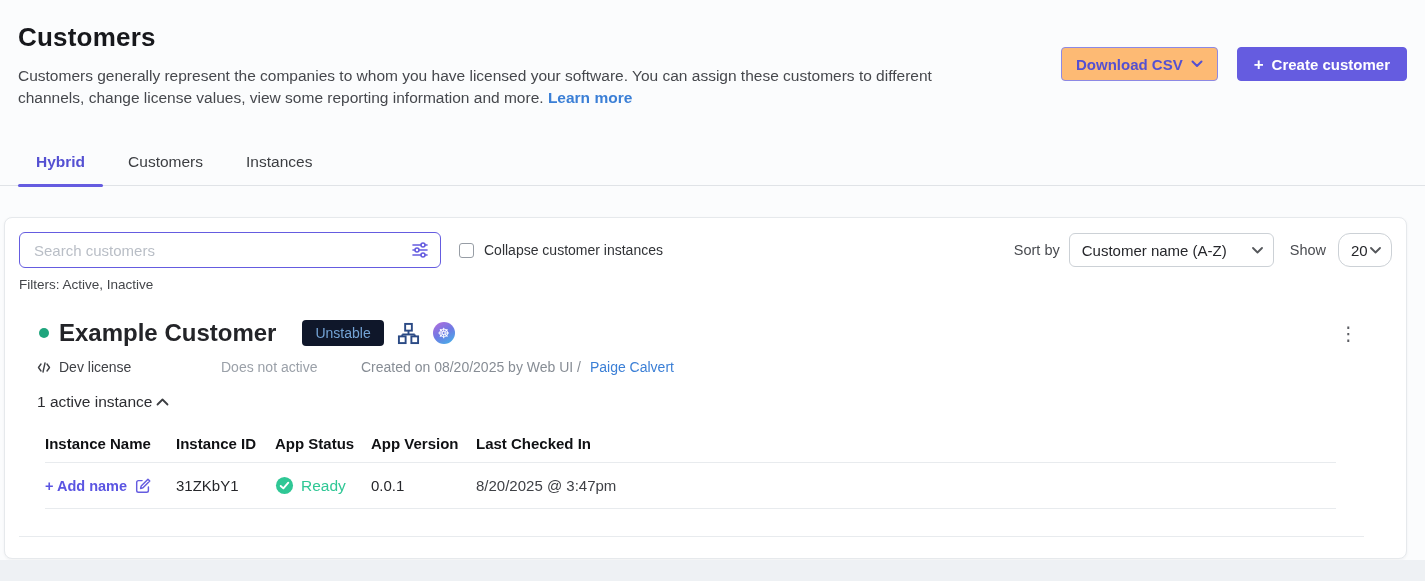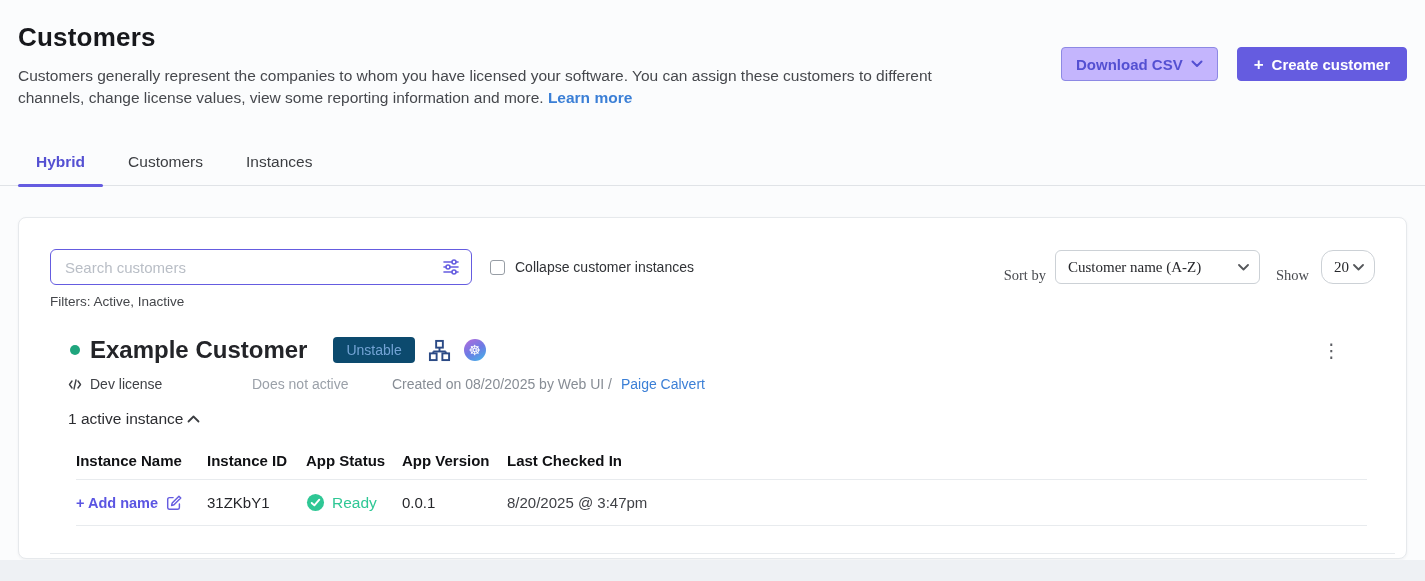--- a/index.html
+++ b/index.html
@@ -12,61 +12,61 @@
   .bottom-strip { position:absolute; left:0; right:0; bottom:0; height:21px; background:#eef1f4; }
 
   
   .page-header { position:relative; padding:22px 18px 0 18px; }
   .page-title { font-size:26px; font-weight:800; color:#17181c; letter-spacing:.2px; }
   .page-desc { margin-top:12px; font-size:15.5px; line-height:22px; color:#46484d; max-width:965px; }
   .learn-more { color:#3b7fd6; text-decoration:none; font-weight:600; cursor:pointer; }
   .header-actions { position:absolute; top:47px; right:18px; display:flex; gap:19px; }
   .btn { display:inline-flex; align-items:center; justify-content:center; height:34px; border-radius:4px;
          font-size:15px; font-weight:700; cursor:pointer; font-family:inherit; }
-  .btn-outline { background:#c4b5fd; border:1px solid #8d89e4; color:#5450d2; padding:0 14px; gap:8px;justify-content:space-between; }
+  .btn-outline { background:#fdba74; border:1px solid #8d89e4; color:#5450d2; padding:0 14px; gap:8px;justify-content:space-between; }
   .btn-primary { background:#655ce0; border:1px solid #655ce0; color:#ffffff; padding:0 16px; gap:8px; }
   .btn-primary .plus { font-size:17px; font-weight:700; line-height:1; }
   .chev-svg { display:block; }
 
   
   .tabs { display:flex; gap:7px; margin-top:44px; padding:0 18px; border-bottom:1px solid #e0e3e7; }
   .tab { position:relative; padding:0 18px 14px 18px; font-size:15.5px; color:#3c3e42; cursor:pointer; }
   .tab.active { color:#5450d2; font-weight:700; }
   .tab.active::after { content:""; position:absolute; left:0; right:0; bottom:-2px; height:3px;
                        background:#655ce0; border-radius:2px; }
 
   
-  .card { margin:31px 18px 0 18px; height:342px; background:#ffffff; border:1px solid #e6e9ec;
-          border-radius:8px; box-shadow:0 1px 3px rgba(30,40,60,.05); padding:31px; }
+  .card { margin:31px 18px 0 4px; height:342px; background:#ffffff; border:1px solid #e6e9ec;
+          border-radius:8px; box-shadow:0 1px 3px rgba(30,40,60,.05); padding:14px; }
 
   
   .toolbar { display:flex; align-items:center; }
   .search-wrap { position:relative; width:422px; height:36px; }
   .search-input { width:100%; height:100%; border:1.5px solid #655ce0; border-radius:6px;
                   padding:0 42px 0 14px; font-size:15px; font-family:inherit; color:#323337; outline:none; }
   .search-input::placeholder { color:#b9bec6; }
   .search-filter-icon { position:absolute; right:11px; top:8px; cursor:pointer; }
   .collapse-wrap { display:flex; align-items:center; gap:10px; margin-left:18px; cursor:pointer; }
   .checkbox { width:15px; height:15px; border:1.5px solid #979da5; border-radius:3px; background:#fff; }
   .collapse-label { font-size:14px; color:#303236; }
-  .toolbar-right { margin-left:auto; display:flex; align-items:flex-end;font-family:Liberation Serif, serif; }
+  .toolbar-right { margin-left:auto; display:flex; align-items:center; }
   .ctl-label { font-size:14.5px; color:#494b50; }
   .select { display:flex; align-items:center; justify-content:space-between; height:34px;
             border:1px solid #ccd1d6; border-radius:6px; background:#fff; padding:0 10px 0 12px;
             font-size:15px; color:#26272b; cursor:pointer; }
   .select-sort { width:205px; margin:0 16px 0 9px; }
   .select-show { width:54px; margin-left:12px;border-radius:12px; }
 
   .filters-line { margin-top:9px; font-size:13.5px; color:#44464a; }
 
   
   .customer-head { display:flex; align-items:center; margin:27px 0 0 20px; }
   .status-dot { width:10px; height:10px; border-radius:50%; background:#1fa57d; }
   .customer-name { margin-left:10px; font-size:24px; font-weight:700; color:#232428; }
-  .channel-badge { margin-left:26px; background:#0c4a6e; color:#73a3d5; font-size:14px;
+  .channel-badge { margin-left:26px; background:#0f172a; color:#73a3d5; font-size:14px;
                    padding:5px 13px; border-radius:4px; }
   .head-icons { display:flex; align-items:center; gap:13px; margin-left:13px; }
   .k8s-icon { width:22px; height:22px; border-radius:50%; color:#fff; font-size:14px; line-height:22px;
               text-align:center; background:linear-gradient(150deg,#b66bdc 0%,#6e7ae4 50%,#41b7e8 100%);
               font-family:"DejaVu Sans",sans-serif; }
   .kebab { margin-left:auto; margin-right:30px; color:#5c5e63; font-size:19px; line-height:14px;
            cursor:pointer; letter-spacing:0; font-family:"DejaVu Sans",sans-serif; padding:4px; }
 
   .license-row { display:flex; align-items:center; margin:12px 0 0 18px; font-size:14px; }
   .license-type { display:flex; align-items:center; gap:8px; width:184px; color:#3f4146; }

